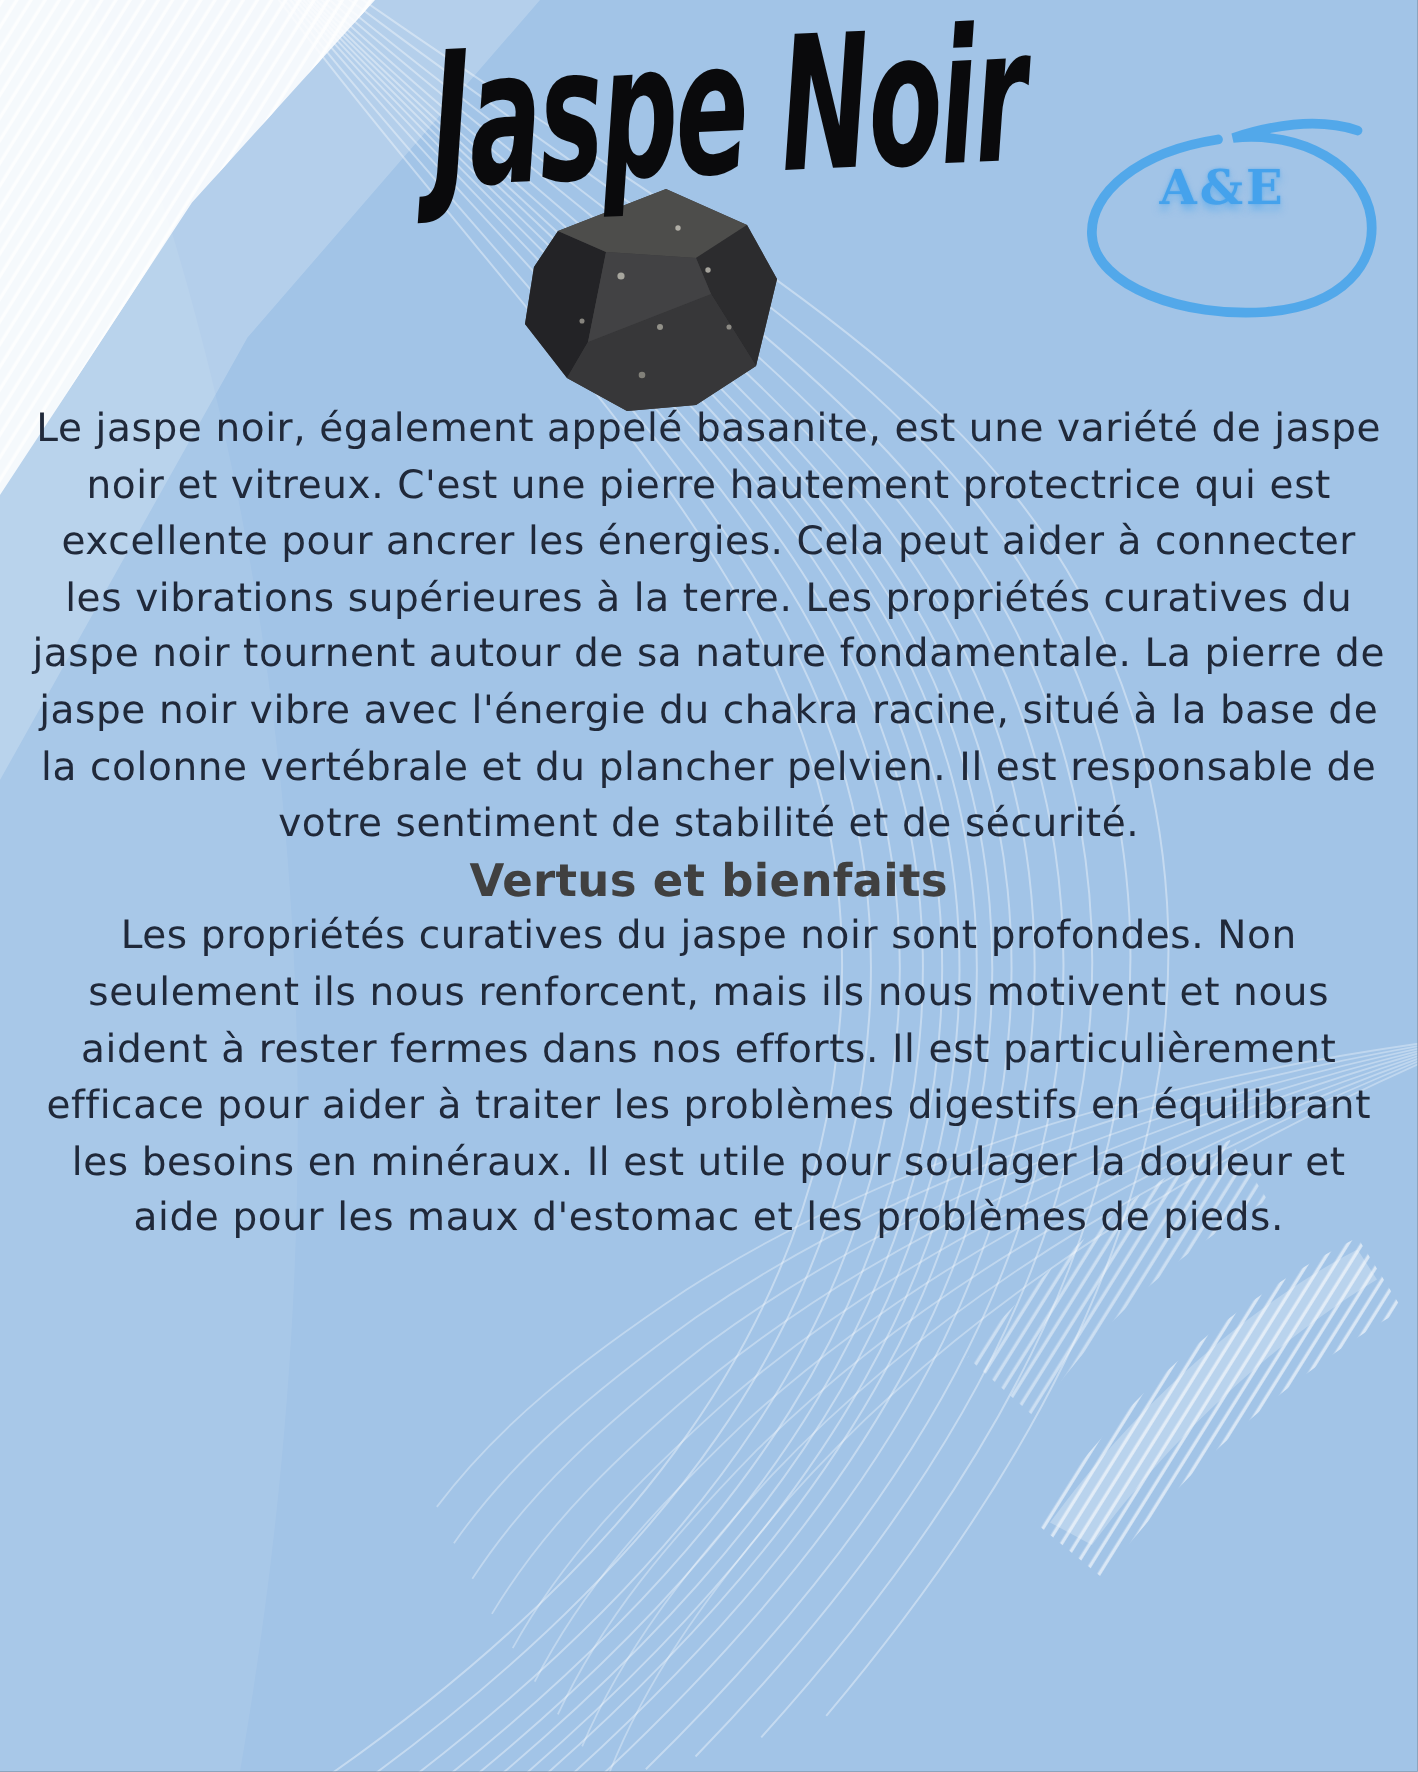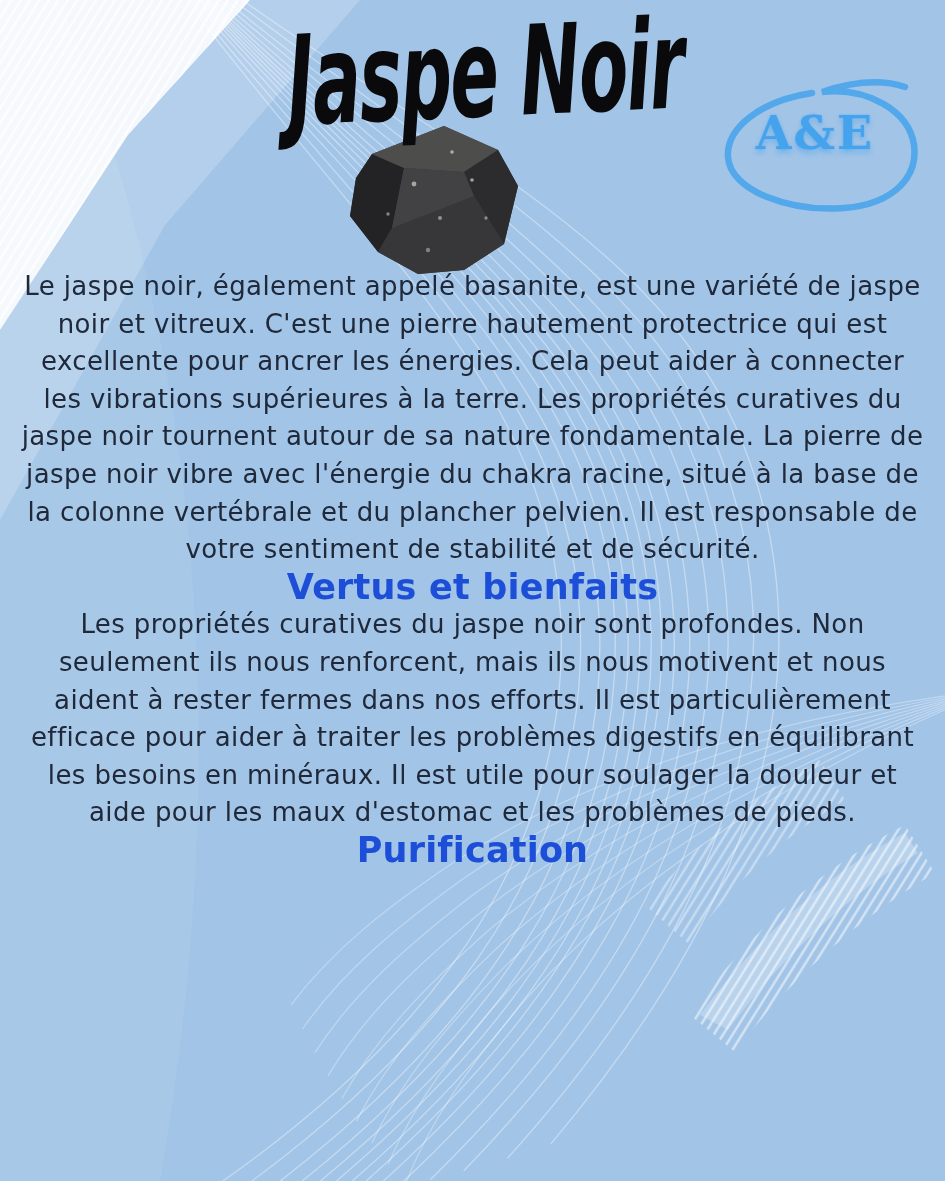--- a/index.html
+++ b/index.html
@@ -34,45 +34,45 @@
   }
 
   
   .logo{position:absolute;top:70px;right:18px;width:210px;height:148px;z-index:2;}
   .logo svg{position:absolute;inset:0;}
   .logo .logo-text{
     position:absolute;left:0;right:14px;top:36px;
     text-align:center;
     font-family:"DejaVu Serif", serif;
     font-weight:700;
-    font-size:46px;
+    font-size:32px;
     letter-spacing:2px;
     color:#45a2ec;
     text-shadow:0 4px 5px rgba(80,168,236,.55), 0 0 2px rgba(80,168,236,.65);
   }
 
   
   .stone{position:absolute;left:344px;top:122px;width:184px;height:158px;z-index:2;}
 
   
   .content{
     position:absolute;left:18px;right:18px;top:268px;z-index:2;
     text-align:center;
     color:#20293a;
     font-size:26px;
     line-height:37.6px;
     letter-spacing:0.4px;
   }
   .content p{margin:0;}
   .content h3{
     margin:0;
-    font-size:35px;
+    font-size:30px;
     line-height:37.6px;
     font-weight:700;
-    color:#1d4ed8;
+    color:#404040;
     letter-spacing:0.2px;
   }
 </style>
 </head>
 <body>
 
 <div class="card">
 
   <svg class="bg-decor" viewBox="0 0 945 1181" xmlns="http://www.w3.org/2000/svg" aria-hidden="true">
     <defs>
@@ -149,16 +149,15 @@
       <circle cx="44" cy="92" r="1.7" fill="#b0aea4" opacity="0.7"></circle>
       <circle cx="142" cy="96" r="1.7" fill="#b0aea4" opacity="0.7"></circle>
       <circle cx="108" cy="30" r="1.8" fill="#c9c7bd" opacity="0.8"></circle>
     </svg>
   </div>
 
   <div class="content">
     <p>Le jaspe noir, également appelé basanite, est une variété de jaspe noir et vitreux. C'est une pierre hautement protectrice qui est excellente pour ancrer les énergies. Cela peut aider à connecter les vibrations supérieures à la terre. Les propriétés curatives du jaspe noir tournent autour de sa nature fondamentale. La pierre de jaspe noir vibre avec l'énergie du chakra racine, situé à la base de la colonne vertébrale et du plancher pelvien. Il est responsable de votre sentiment de stabilité et de sécurité.</p>
     <h3>Vertus et bienfaits</h3>
     <p>Les propriétés curatives du jaspe noir sont profondes. Non seulement ils nous renforcent, mais ils nous motivent et nous aident à rester fermes dans nos efforts. Il est particulièrement efficace pour aider à traiter les problèmes digestifs en équilibrant les besoins en minéraux. Il est utile pour soulager la douleur et aide pour les maux d'estomac et les problèmes de pieds.</p>
-    <h3>Purification</h3>
   </div>
 
 </div>
 
 </body></html>

